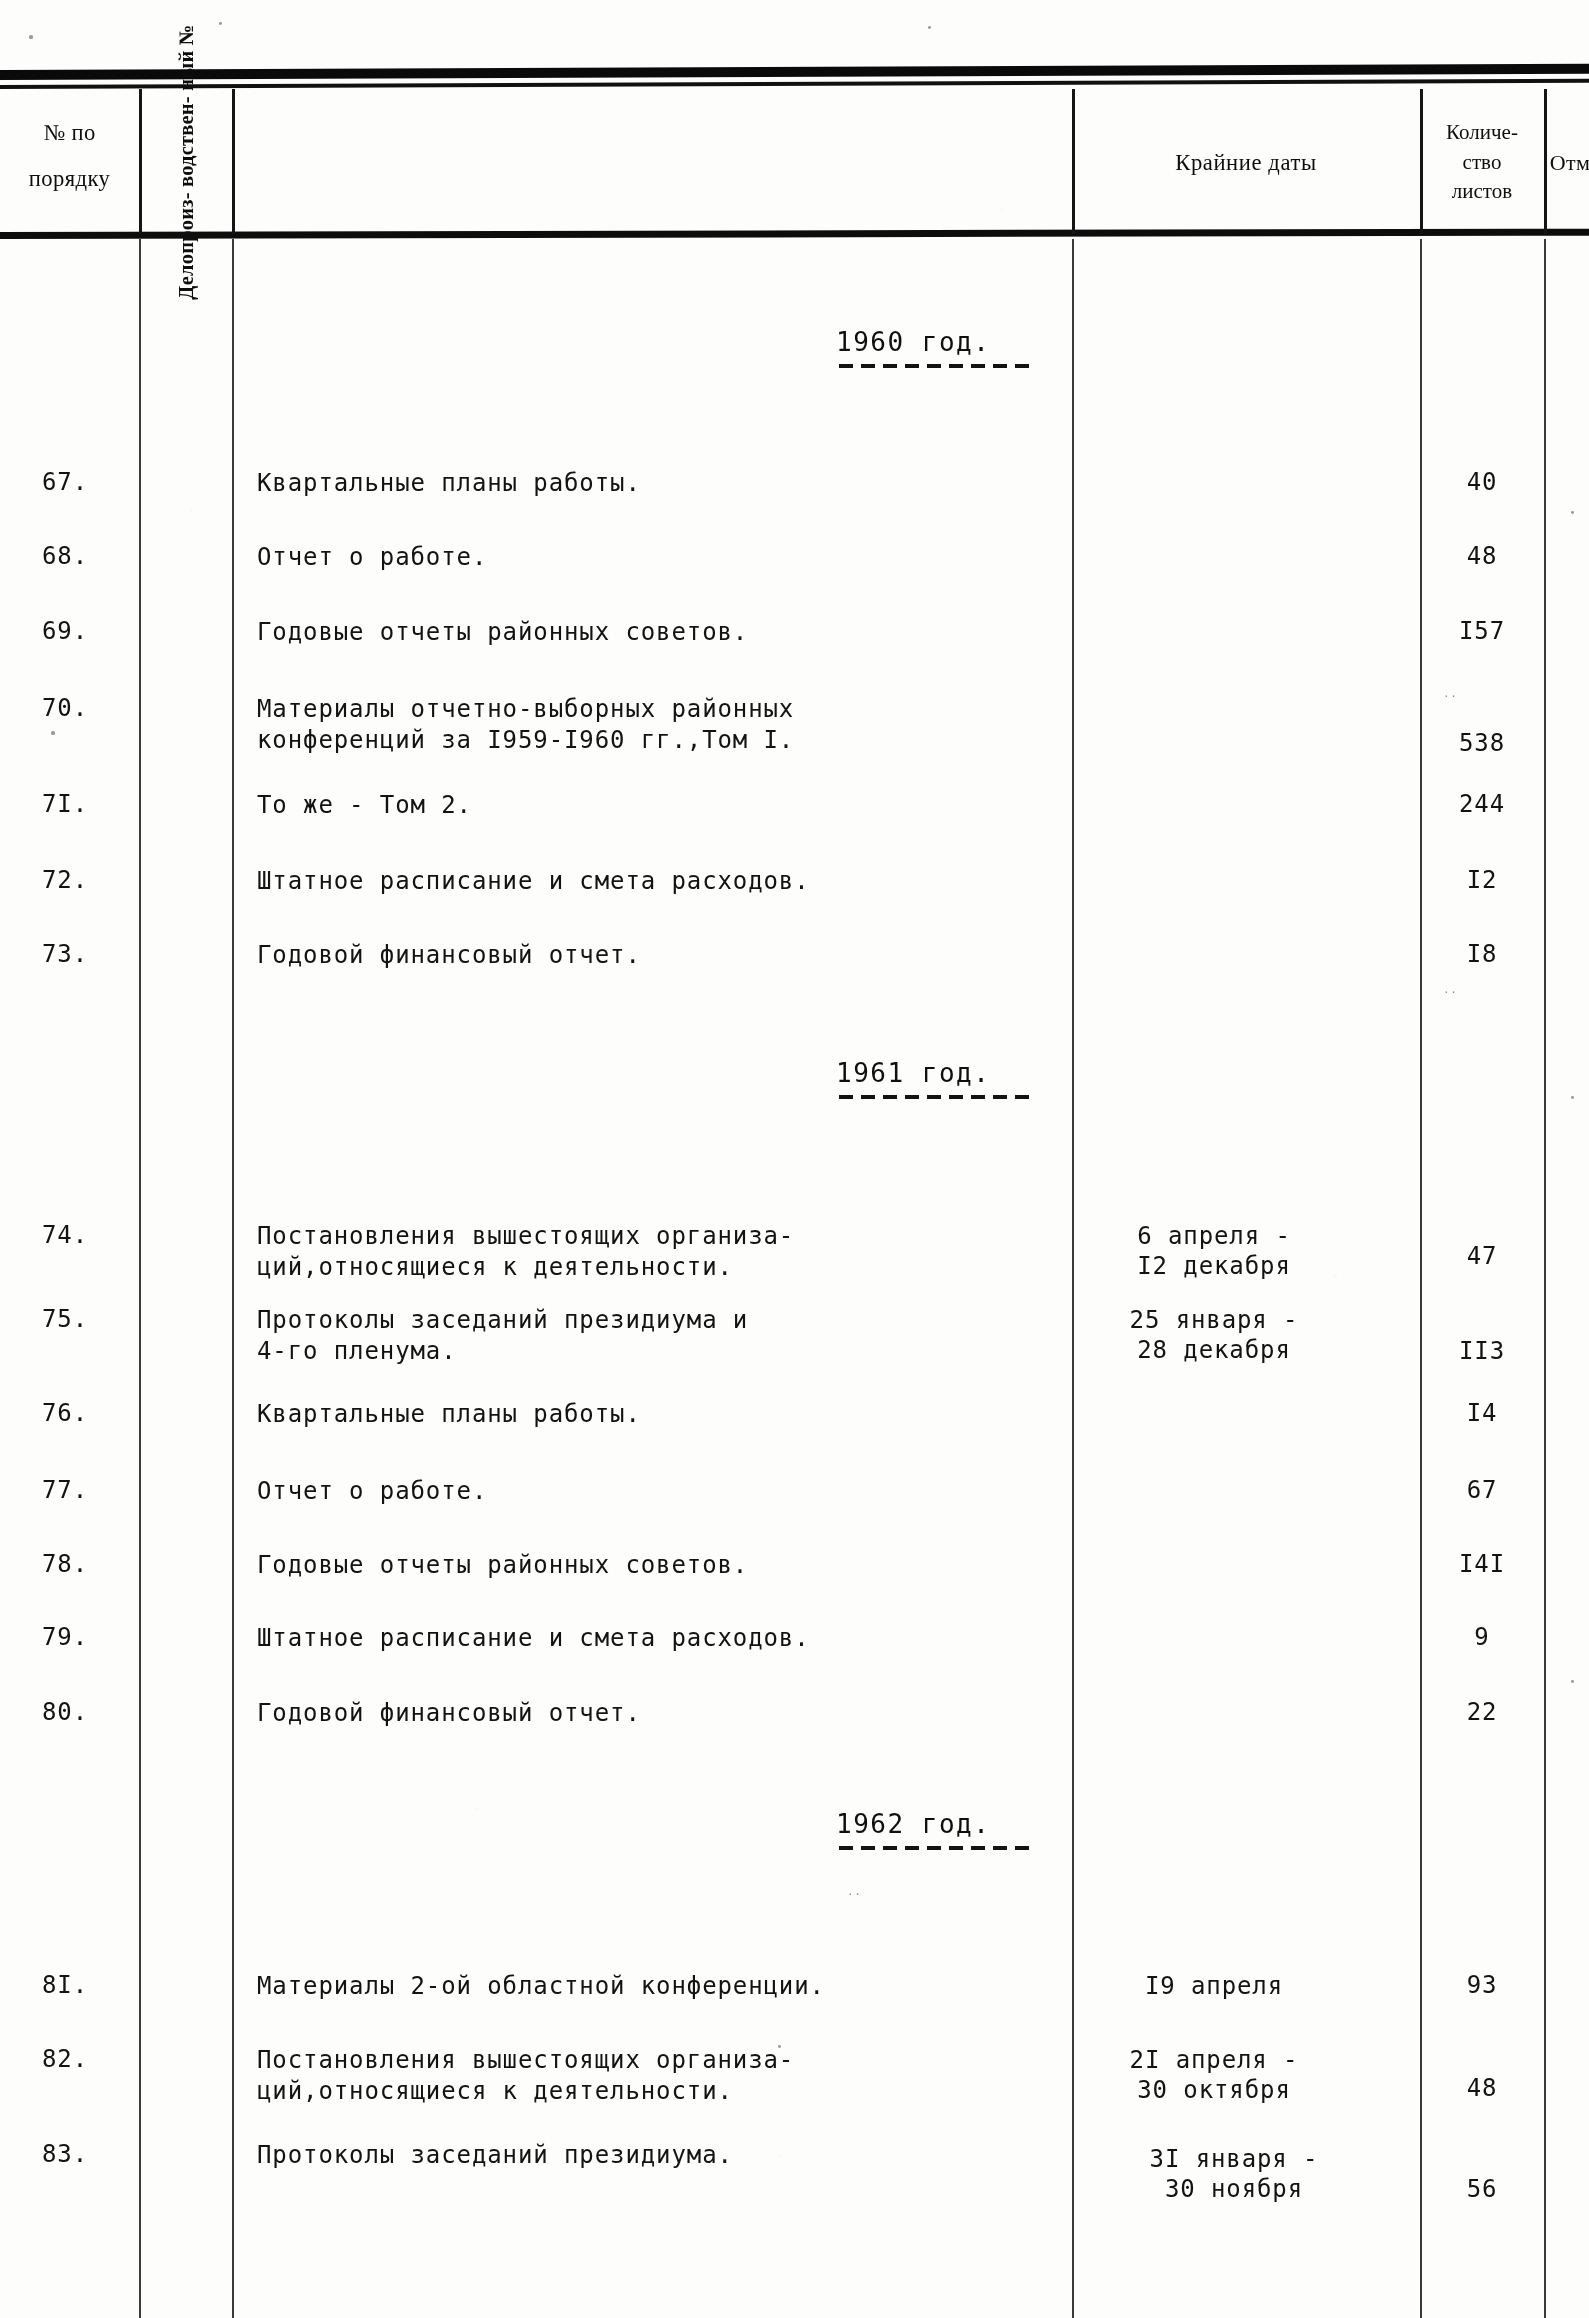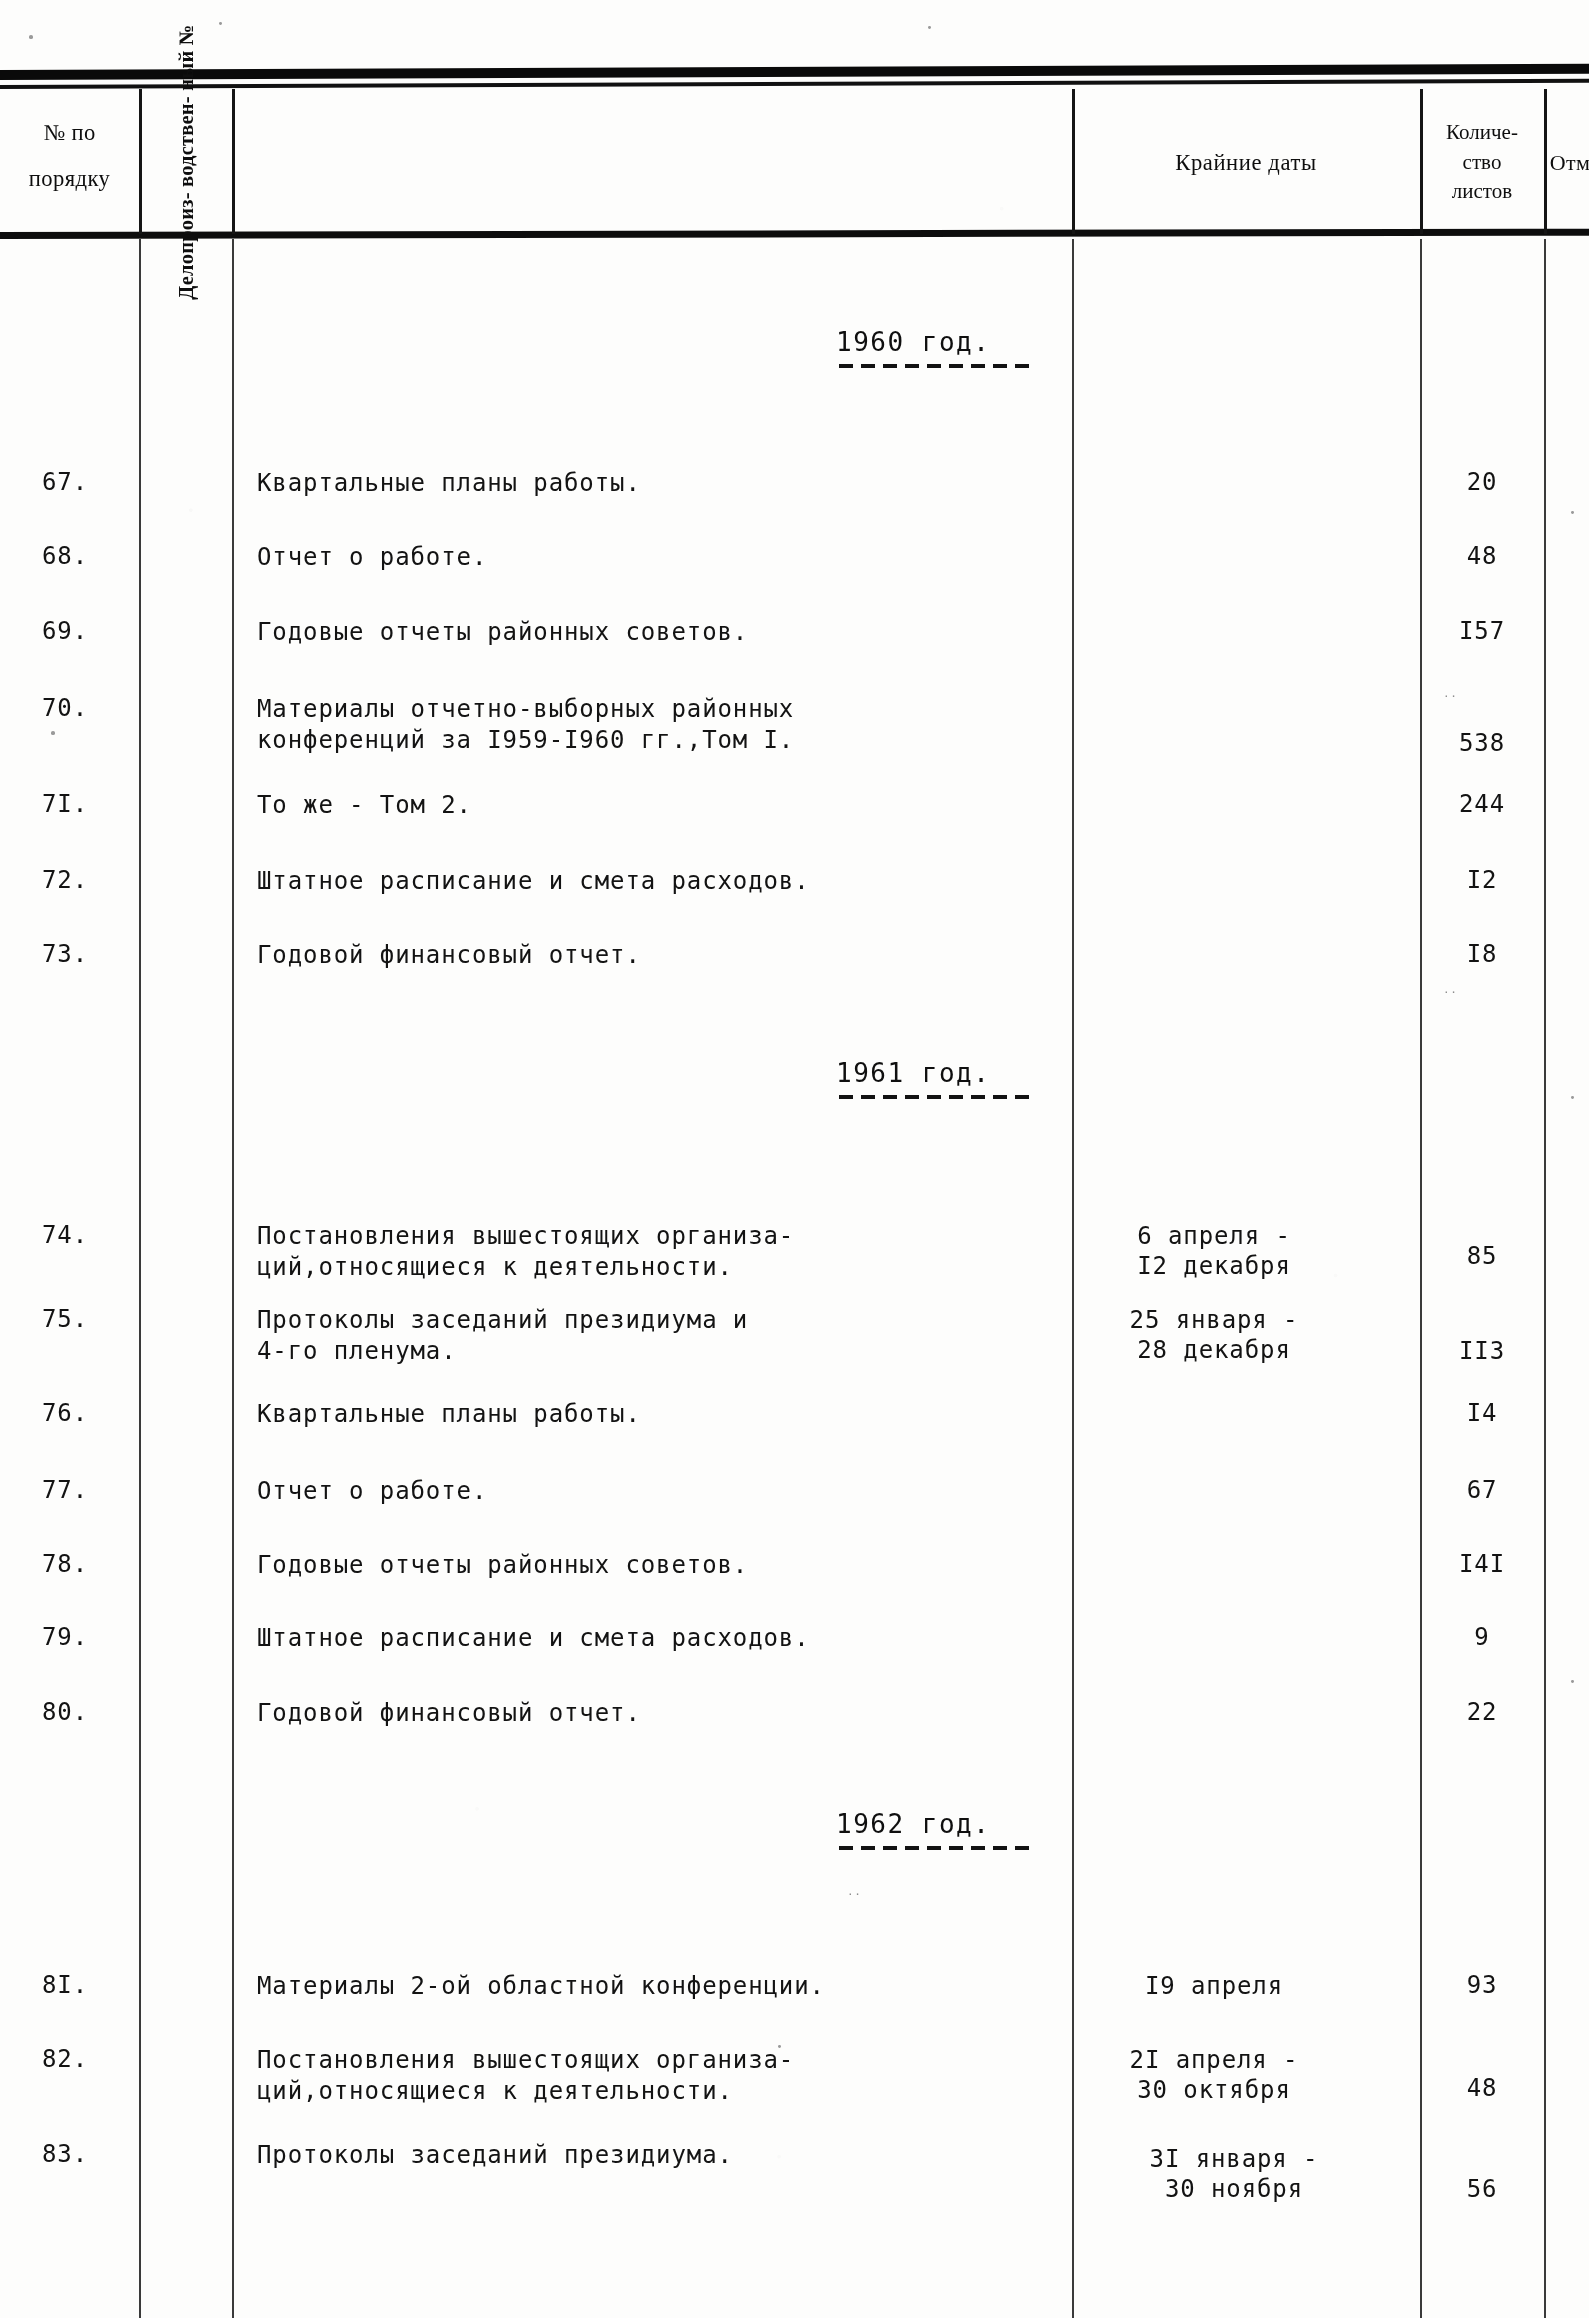--- a/index.html
+++ b/index.html
@@ -276,21 +276,21 @@
   <div id="body-layer">
       <div class="year-head" style="top: 327px;">
         <div class="year-text">1960 год.</div>
         <div class="year-dash"></div>
       </div>
       <div class="row" style="top: 468px;">
         <div class="c-num tw" style="top: 0px;">67.</div>
         <div class="c-office tw" style="top: 0px;"></div>
         <div class="c-title tw" style="top: 0px;">Квартальные планы работы.</div>
         <div class="c-dates tw" style="top: 0px;"></div>
-        <div class="c-sheets tw" style="top: 0px;">20</div>
+        <div class="c-sheets tw" style="top: 0px;">40</div>
       </div>
       <div class="row" style="top: 542px;">
         <div class="c-num tw" style="top: 0px;">68.</div>
         <div class="c-office tw" style="top: 0px;"></div>
         <div class="c-title tw" style="top: 0px;">Отчет о работе.</div>
         <div class="c-dates tw" style="top: 0px;"></div>
         <div class="c-sheets tw" style="top: 0px;">48</div>
       </div>
       <div class="row" style="top: 617px;">
         <div class="c-num tw" style="top: 0px;">69.</div>
@@ -332,21 +332,21 @@
         <div class="year-text">1961 год.</div>
         <div class="year-dash"></div>
       </div>
       <div class="row" style="top: 1221px;">
         <div class="c-num tw" style="top: 0px;">74.</div>
         <div class="c-office tw" style="top: 0px;"></div>
         <div class="c-title tw" style="top: 0px;">Постановления вышестоящих организа-
 ций,относящиеся к деятельности.</div>
         <div class="c-dates tw" style="top: 0px;">6 апреля -
 I2 декабря</div>
-        <div class="c-sheets tw" style="top: 20.5px;">85</div>
+        <div class="c-sheets tw" style="top: 20.5px;">47</div>
       </div>
       <div class="row" style="top: 1305px;">
         <div class="c-num tw" style="top: 0px;">75.</div>
         <div class="c-office tw" style="top: 0px;"></div>
         <div class="c-title tw" style="top: 0px;">Протоколы заседаний президиума и
 4-го пленума.</div>
         <div class="c-dates tw" style="top: 0px;">25 января -
 28 декабря</div>
         <div class="c-sheets tw" style="top: 32px;">II3</div>
       </div>

